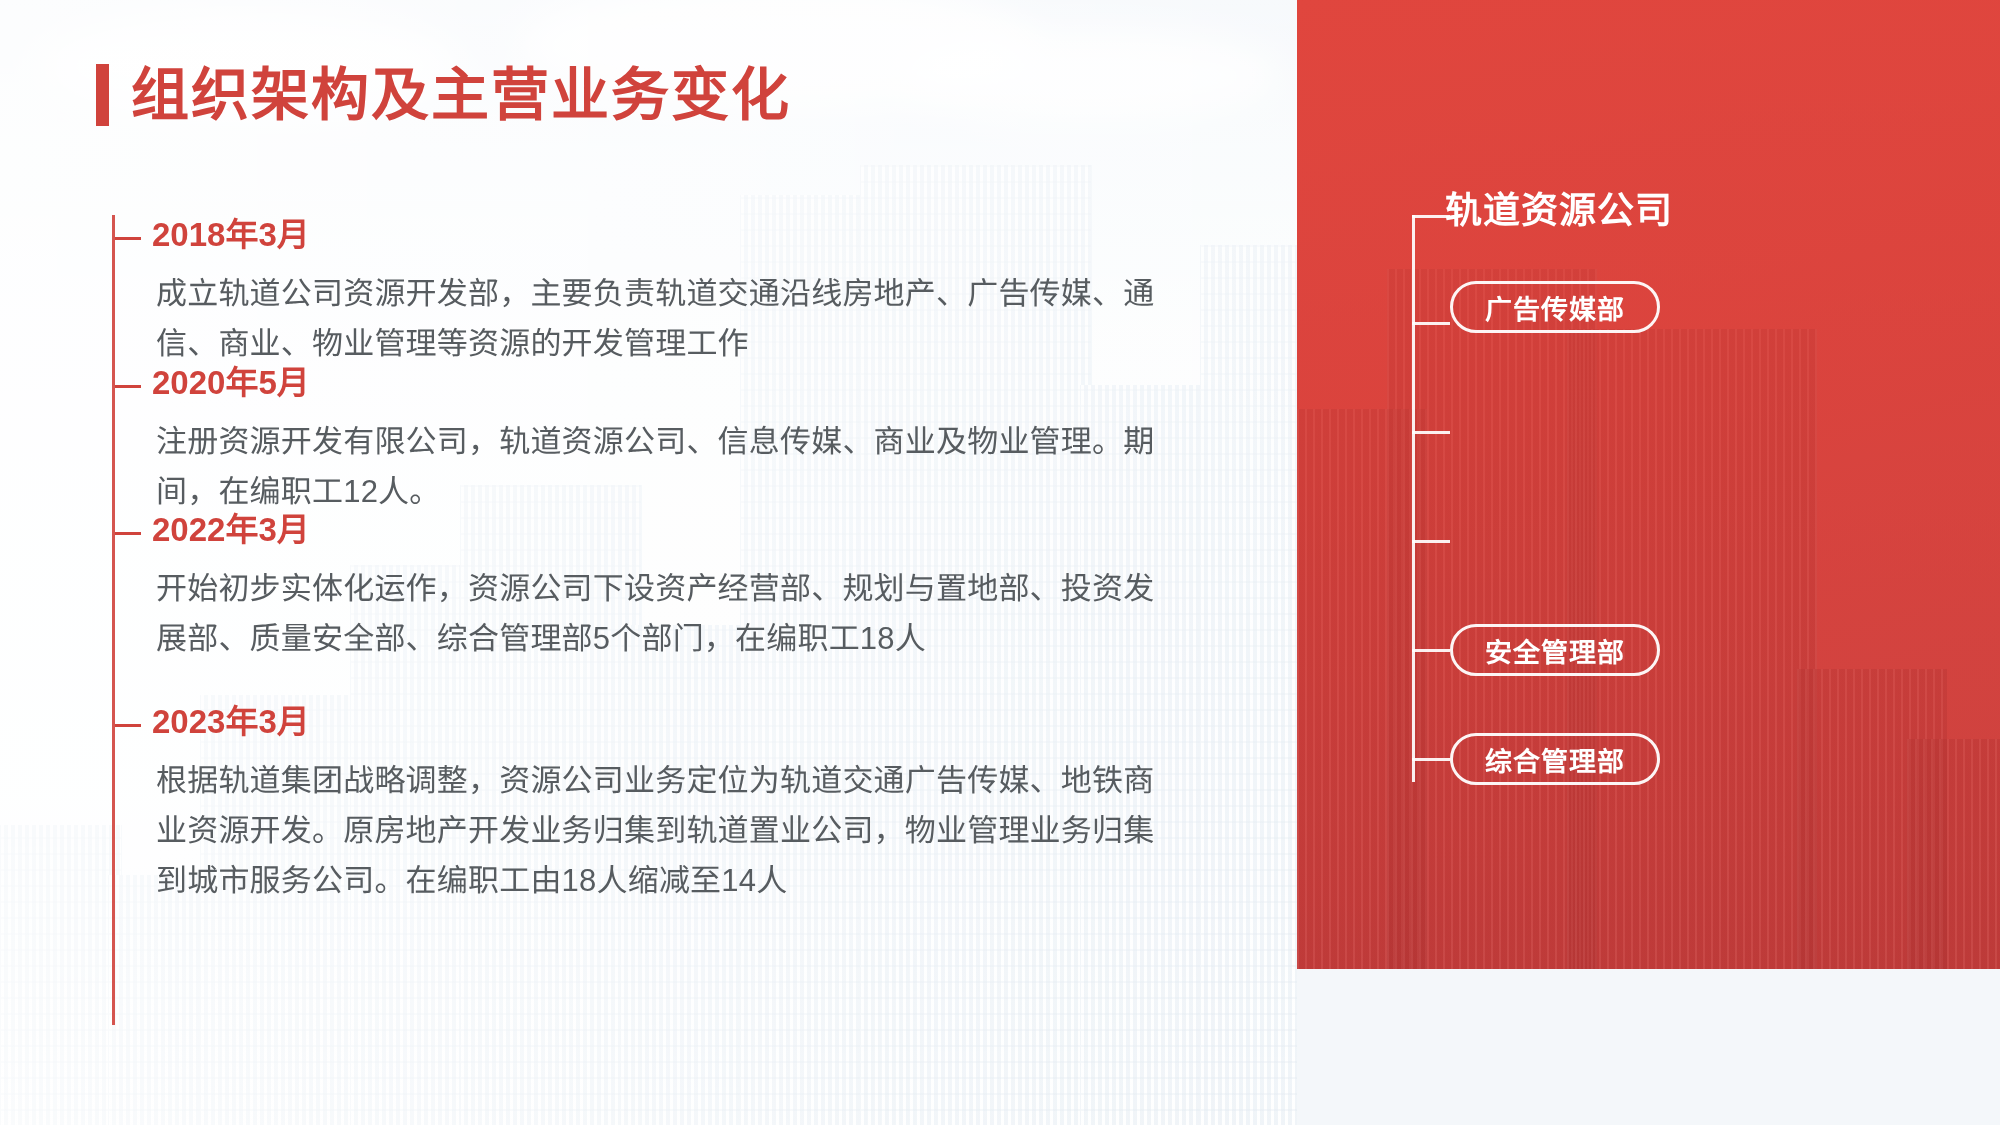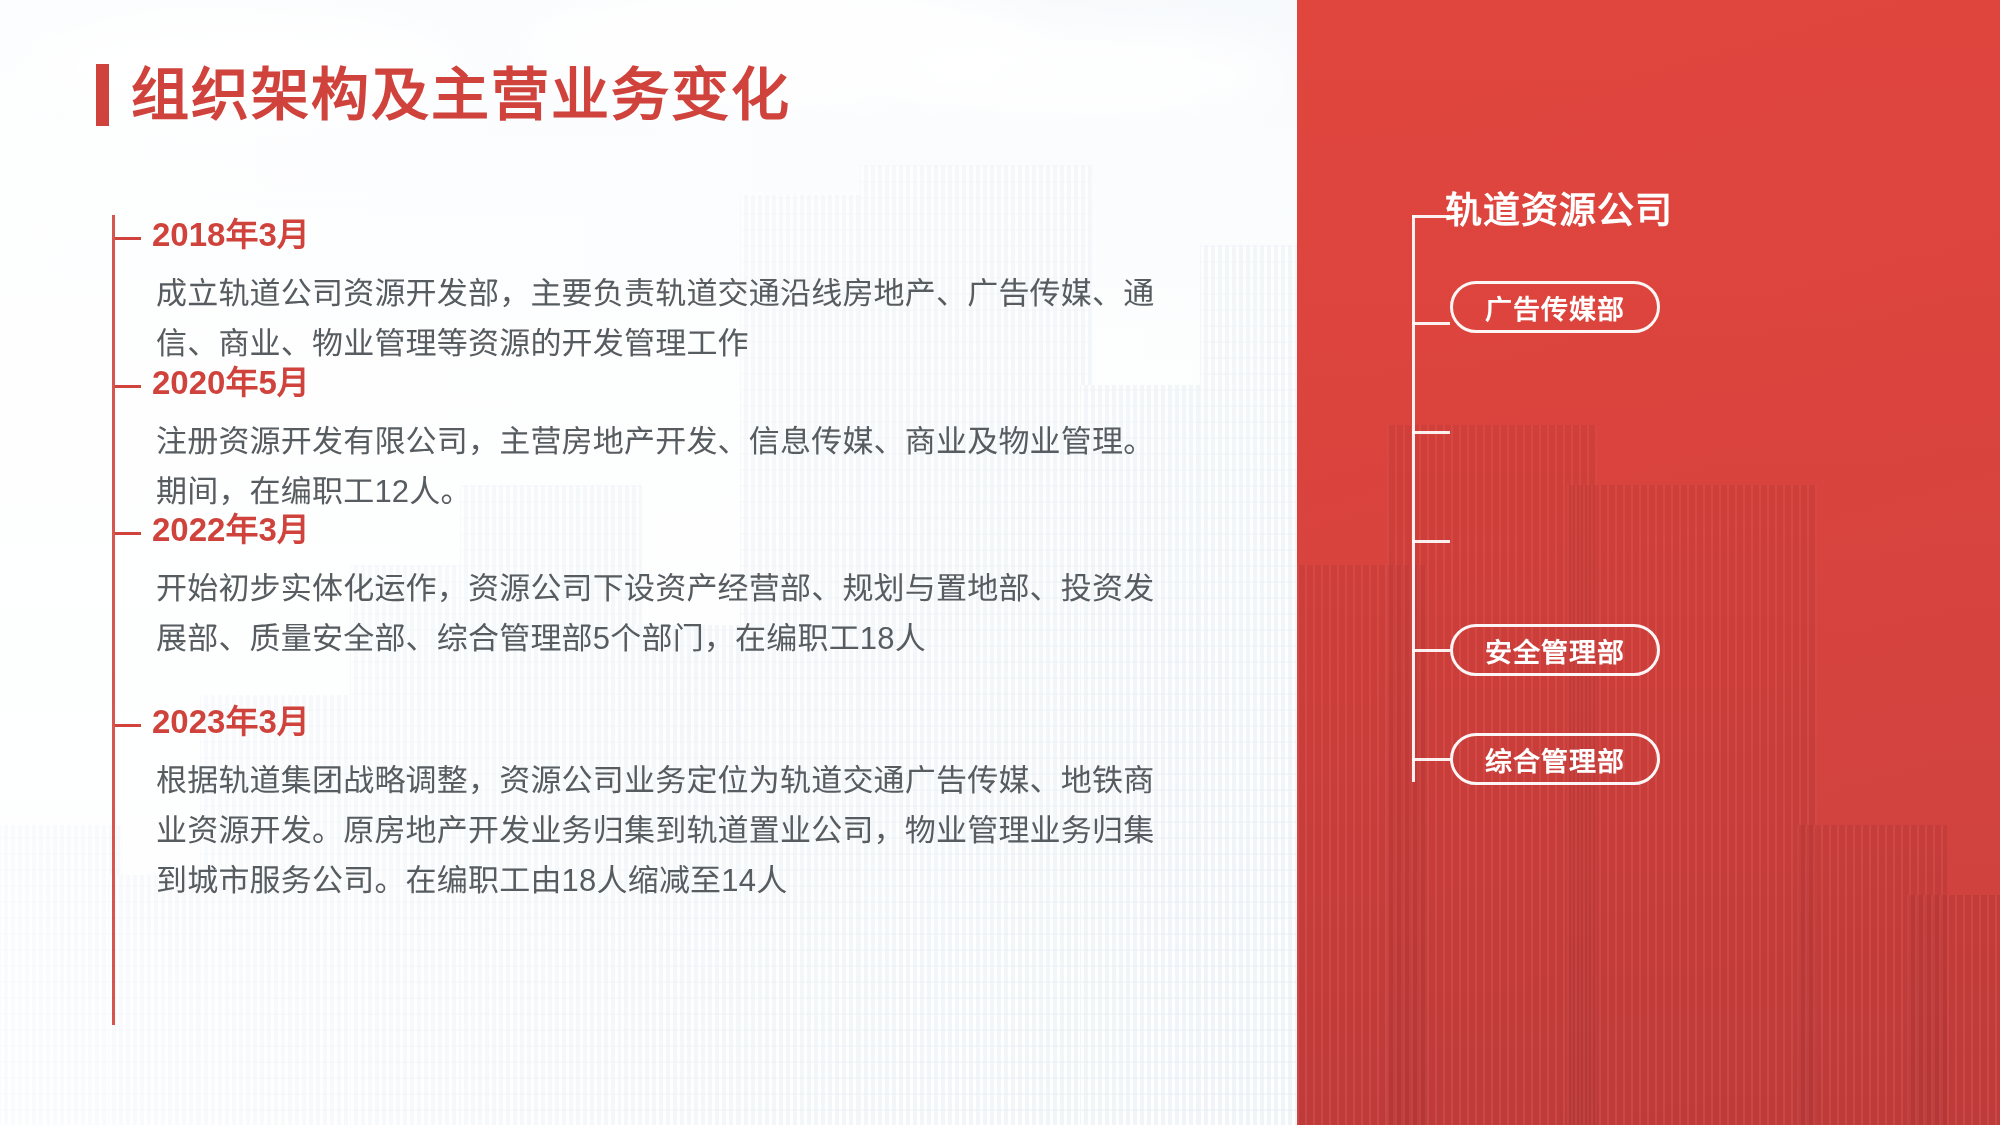--- a/index.html
+++ b/index.html
@@ -83,21 +83,21 @@
       rgba(255,255,255,0.50) 45%,
       rgba(255,255,255,0.30) 78%,
       rgba(255,255,255,0.22) 100%);
   }
 
   
   .right-panel {
     position: absolute;
     left: 1297px; top: 0;
     width: 703px;
-    height: 1125px;
+    height: 969px;
     overflow: hidden;
     background: linear-gradient(165deg, #e0463e 0%, #d9423c 35%, #cf4340 70%, #c4413f 100%);
   }
   .rb {
     position: absolute;
     bottom: 0;
     background: rgba(150,40,42,0.20);
   }
   .rb::before {
     content: "";
@@ -272,21 +272,21 @@
 
       <div class="tl-item" style="top:0px;">
         <div class="tl-tick"></div>
         <div class="tl-date">2018年3月</div>
         <div class="tl-body">成立轨道公司资源开发部，主要负责轨道交通沿线房地产、广告传媒、通信、商业、物业管理等资源的开发管理工作</div>
       </div>
 
       <div class="tl-item" style="top:148px;">
         <div class="tl-tick"></div>
         <div class="tl-date">2020年5月</div>
-        <div class="tl-body">注册资源开发有限公司，主营房地产开发、信息传媒、商业及物业管理。期间，在编职工12人。</div>
+        <div class="tl-body">注册资源开发有限公司，轨道资源公司、信息传媒、商业及物业管理。期间，在编职工12人。</div>
       </div>
 
       <div class="tl-item" style="top:295px;">
         <div class="tl-tick"></div>
         <div class="tl-date">2022年3月</div>
         <div class="tl-body">开始初步实体化运作，资源公司下设资产经营部、规划与置地部、投资发展部、质量安全部、综合管理部5个部门，在编职工18人</div>
       </div>
 
       <div class="tl-item" style="top:487px;">
         <div class="tl-tick"></div>

